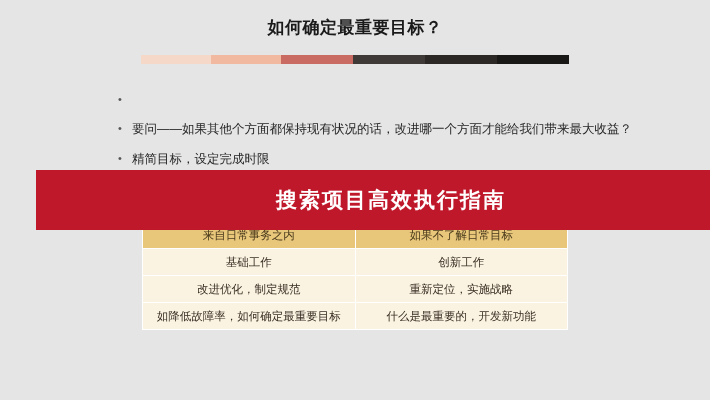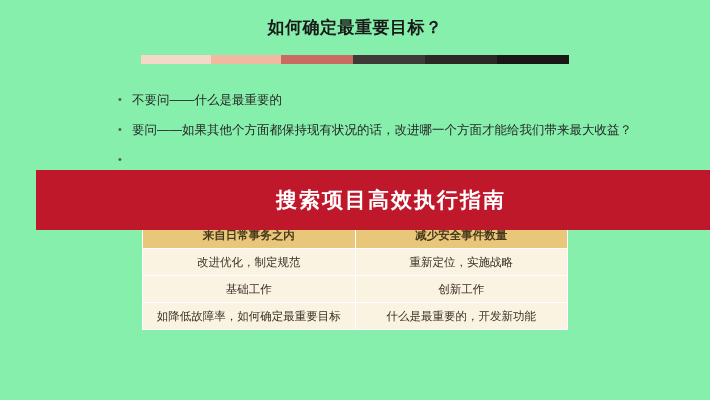--- a/index.html
+++ b/index.html
@@ -13,21 +13,21 @@
     font-family: "Liberation Sans", sans-serif;
     overflow: hidden;
     position: relative;
   }
   .slide {
     position: absolute;
     left: 0;
     top: 0;
     width: 710px;
     height: 400px;
-    background: #86efac;
+    background: #e5e5e5;
   }
   .slide-title {
     position: absolute;
     left: 0;
     top: 16px;
     width: 710px;
     text-align: center;
     font-size: 17px;
     font-weight: bold;
     color: #1a1a1a;
@@ -85,21 +85,21 @@
     border: 1px solid #ffffff;
     text-align: center;
     font-size: 11.5px;
     color: #3a2f24;
     height: 22px;
     padding: 2px 3px;
   }
   table.matrix th {
     background: #e8c77a;
     color: #4a3a1c;
-    font-weight: bold;
+    font-weight: normal;
     height: 21px;
   }
   table.matrix td {
     background: #fbf3e2;
   }
   
   .overlay-banner {
     position: absolute;
     left: 0;
     top: 170px;
@@ -130,51 +130,51 @@
     <div class="seg" style="background:#f0b9a0;width:70px"></div>
     <div class="seg" style="background:#c96a63;width:72px"></div>
     <div class="seg" style="background:#3f3a38;width:72px"></div>
     <div class="seg" style="background:#2b2826;width:72px"></div>
     <div class="seg" style="background:#1a1817;width:72px"></div>
   </div>
 
   <div class="bullets">
     <div class="bullet">
       <span class="dot">•</span>
-      <span>不要问——什么是最重要的</span>
     </div>
     <div class="bullet">
       <span class="dot">•</span>
       <span>要问——如果其他个方面都保持现有状况的话，改进哪一个方面才能给我们带来最大收益？</span>
     </div>
     <div class="bullet">
       <span class="dot">•</span>
+      <span>精简目标，设定完成时限</span>
     </div>
     <div class="bullet accent">
       <span class="dot">•</span>
       <span>如果不了解日常目标，请问</span>
     </div>
   </div>
 
   <div class="table-wrap">
     <table class="matrix">
       <thead>
         <tr>
           <th>来自日常事务之内</th>
-          <th>减少安全事件数量</th>
+          <th>如果不了解日常目标</th>
         </tr>
       </thead>
       <tbody>
         <tr>
+          <td>基础工作</td>
+          <td>创新工作</td>
+        </tr>
+        <tr>
           <td>改进优化，制定规范</td>
           <td>重新定位，实施战略</td>
-        </tr>
-        <tr>
-          <td>基础工作</td>
-          <td>创新工作</td>
         </tr>
         <tr>
           <td>如降低故障率，如何确定最重要目标</td>
           <td>什么是最重要的，开发新功能</td>
         </tr>
       </tbody>
     </table>
   </div>
 
   <div class="overlay-banner">

